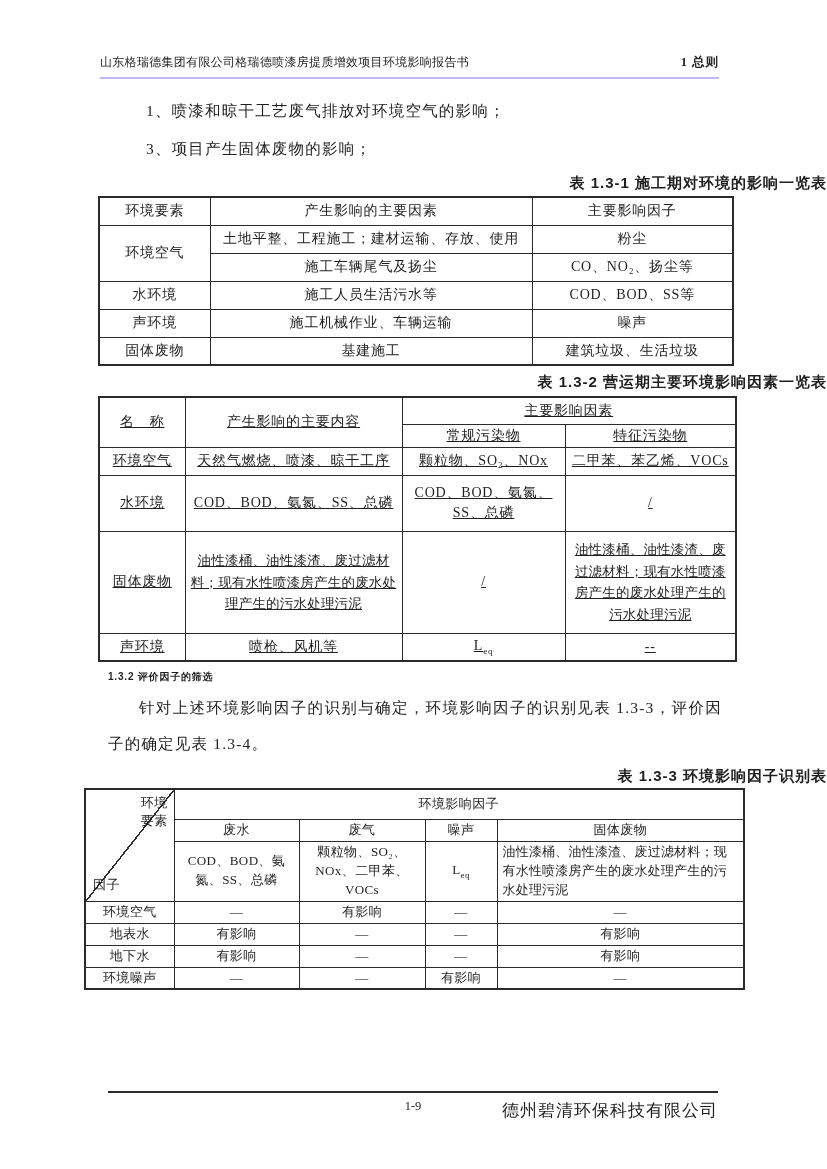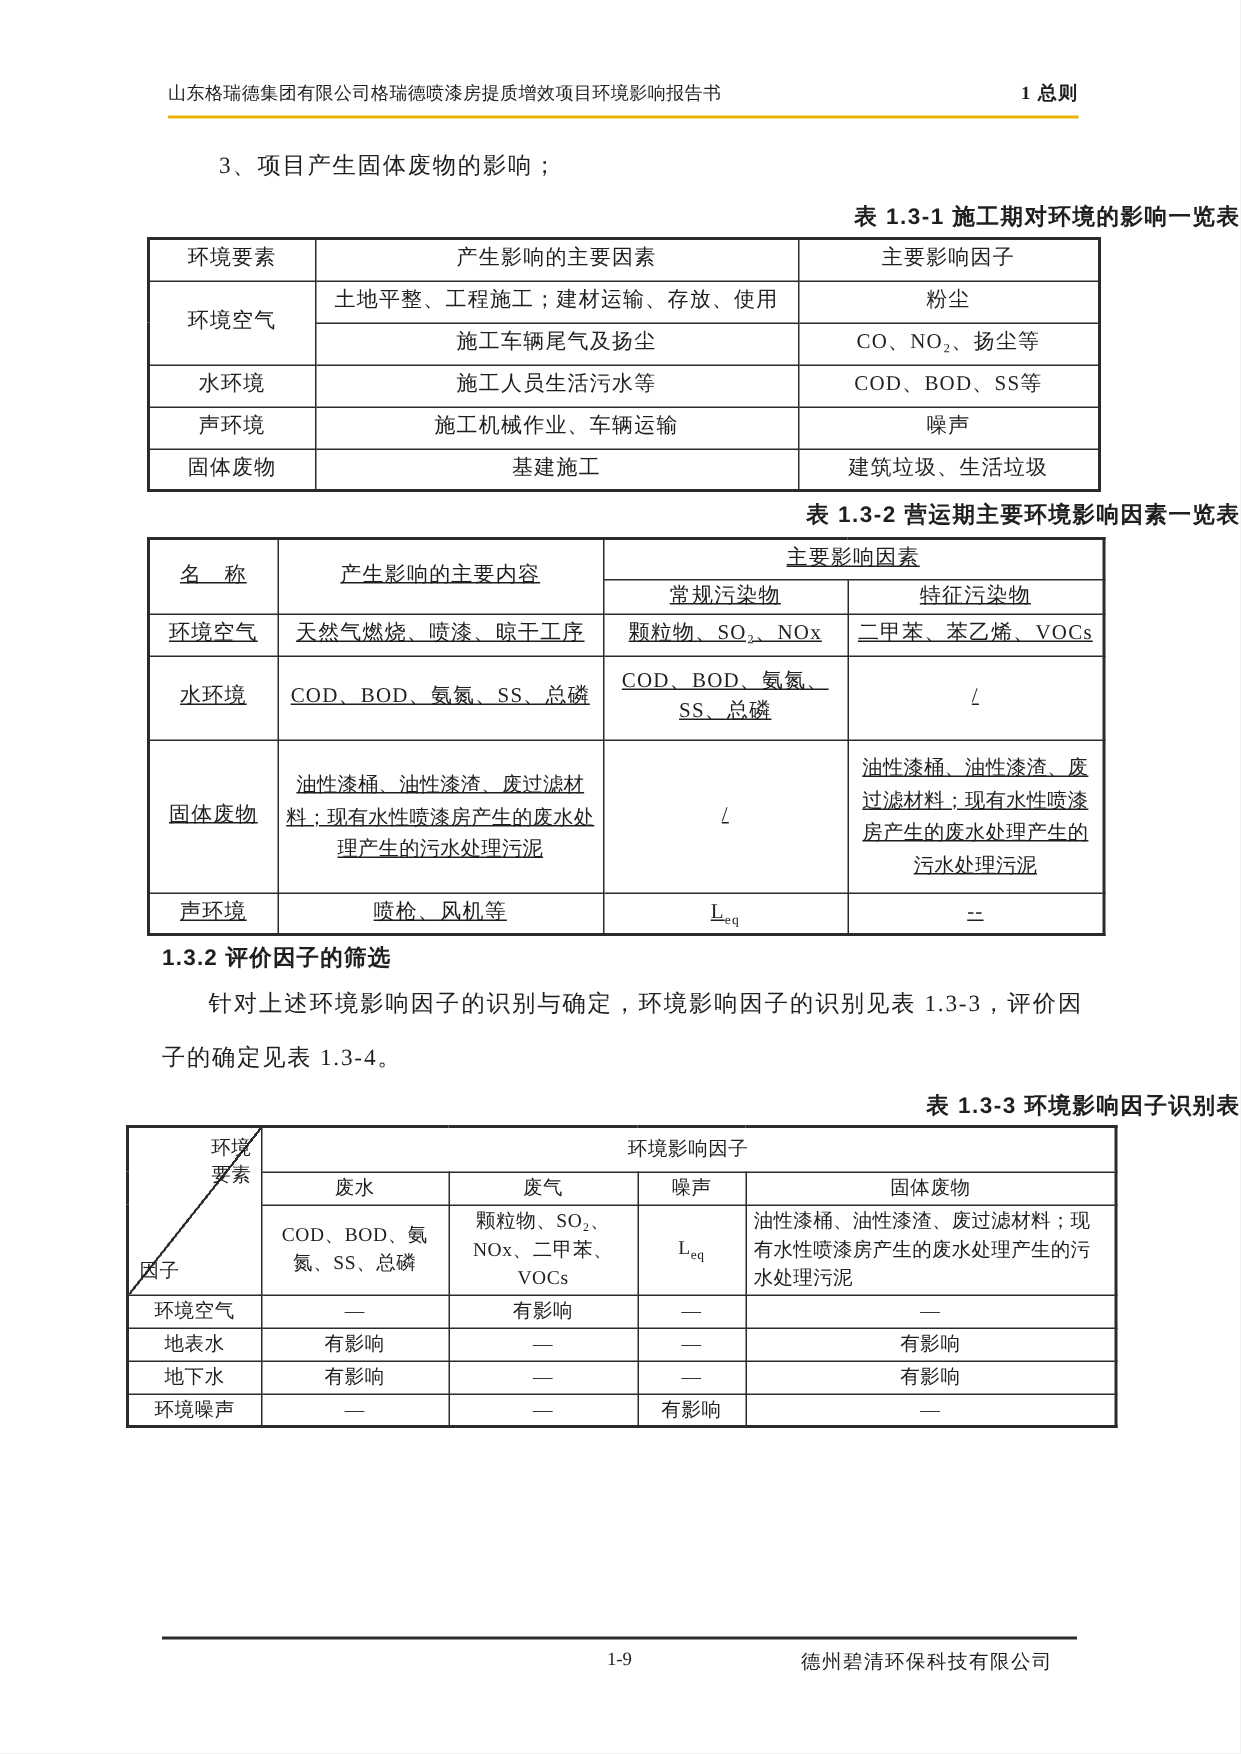--- a/index.html
+++ b/index.html
@@ -1,20 +1,20 @@
 <!DOCTYPE html>
 <html><head>
 <meta charset="utf-8">
 <style>
   * { margin:0; padding:0; box-sizing:border-box; }
   html,body { background:#e8e8e8; }
   body { font-family:"Liberation Serif","DejaVu Serif",serif; color:#1f1f1f; }
   .page { position:relative; width:827px; height:1169px; background:#ffffff; overflow:hidden; margin:0 auto; }
 
-  .header { position:absolute; top:54px; left:112px; right:108px; display:flex; justify-content:space-between; align-items:flex-end; border-bottom:2px solid #eab308; padding-bottom:6px; }
+  .header { position:absolute; top:54px; left:100px; right:108px; display:flex; justify-content:space-between; align-items:flex-end; border-bottom:2px solid #c4b5fd; padding-bottom:6px; }
   .header-title { font-size:12px; letter-spacing:0.3px; }
   .header-chapter { font-weight:bold; font-size:12.5px; letter-spacing:1px; }
 
   .content { position:absolute; top:92px; left:0; width:827px; }
 
   .list-item { margin-left:146px; height:38px; line-height:38px; font-size:15.5px; letter-spacing:1.2px; }
   .lead { margin-left:140px; height:28px; line-height:28px; font-size:15.5px; letter-spacing:1.2px; }
 
   .caption { text-align:right; font-weight:bold; font-family:"Liberation Sans","DejaVu Sans",sans-serif; font-size:15px; letter-spacing:1px; }
   .caption1 { height:28px; line-height:30px; }
@@ -43,41 +43,42 @@
   .t3 .hrow2 td { height:20px; }
   .t3 .factors td { height:60px; }
   .t3 .drow td { height:22px; }
   .t3 td.solid-cell { text-align:left; letter-spacing:0.2px; }
 
   .corner { position:relative; padding:0;
     background:linear-gradient(to bottom right, transparent calc(50% - 0.75px), #2b2b2b calc(50% - 0.75px), #2b2b2b calc(50% + 0.75px), transparent calc(50% + 0.75px)); }
   .corner-top { position:absolute; top:4px; right:5px; width:2.2em; line-height:1.35; text-align:center; display:block; }
   .corner-bottom { position:absolute; bottom:6px; left:7px; display:block; }
 
-  .heading { margin-left:108px; margin-top:2px; height:26px; line-height:26px; font-weight:bold; font-family:"Liberation Sans","DejaVu Sans",sans-serif; font-size:15px; letter-spacing:0.8px; }
+  .heading { margin-left:108px; margin-top:2px; height:26px; line-height:26px; font-weight:bold; font-family:"Liberation Sans","DejaVu Sans",sans-serif; font-size:10px; letter-spacing:0.8px; }
   .para { margin-left:108px; width:614px; font-size:15.5px; line-height:36px; text-indent:2em; text-align:justify; letter-spacing:1.2px; }
 
   sub { font-size:9px; }
 
   .footer { position:absolute; top:1091px; left:108px; right:109px; border-top:2px solid #2b2b2b; height:28px; }
   .footer-page { position:absolute; left:50%; transform:translateX(-50%); top:6px; font-size:12.5px; }
-  .footer-company { position:absolute; right:16px; top:6px; font-size:13px; letter-spacing:1px; }
+  .footer-company { position:absolute; right:0; top:6px; font-size:17px; letter-spacing:1px; }
 </style>
 </head>
 <body>
 
 <div class="page">
 
   <div class="header">
     <span class="header-title">山东格瑞德集团有限公司格瑞德喷漆房提质增效项目环境影响报告书</span>
     <span class="header-chapter">1 总则</span>
   </div>
 
   <div class="content">
 
+    <p class="list-item">1、喷漆和晾干工艺废气排放对环境空气的影响；</p>
     <p class="list-item">3、项目产生固体废物的影响；</p>
 
     <p class="caption caption1">表 1.3-1  施工期对环境的影响一览表</p>
     <table class="t t1">
       <colgroup>
           <col style="width:111px">
           <col style="width:322px">
           <col style="width:201px">
         </colgroup>
       <tbody>

